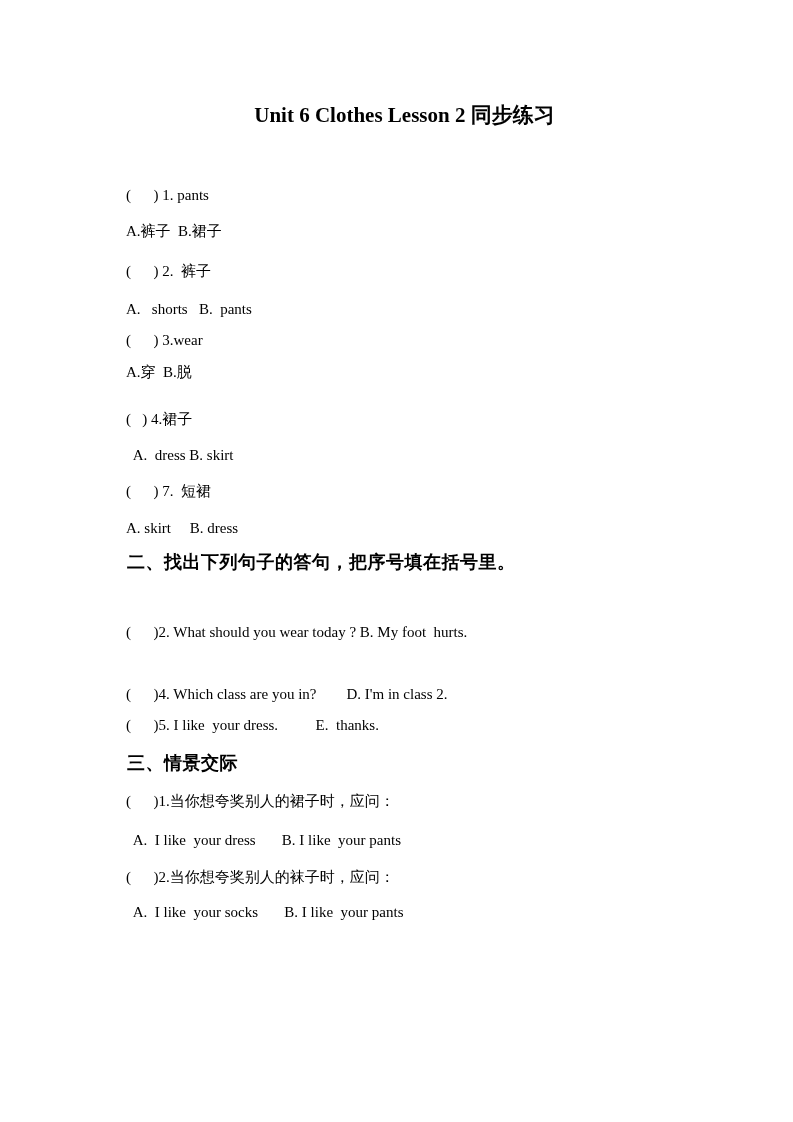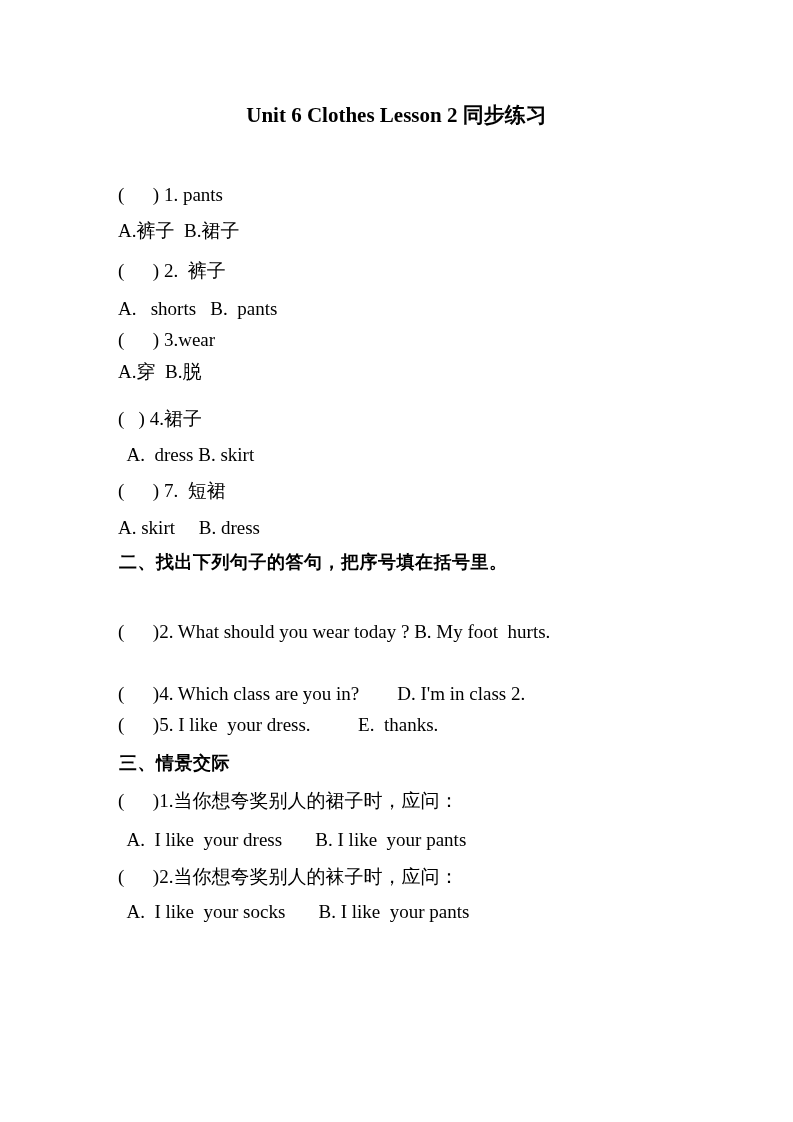--- a/index.html
+++ b/index.html
@@ -8,20 +8,21 @@
     background: #ffffff;
   }
   .page {
     position: relative;
     width: 628px;
     height: 1122px;
     background: #ffffff;
     color: #000000;
     font-family: "Liberation Serif", serif;
     overflow: hidden;
+    margin-left: 8px;
   }
   .title {
     position: absolute;
     top: 102px;
     left: 0;
     width: 793px;
     text-align: center;
     font-family: "Liberation Serif", serif;
     font-weight: 700;
     font-size: 21px;
@@ -35,21 +36,21 @@
     font-weight: 700;
     font-size: 18px;
     line-height: 26px;
     white-space: pre;
     letter-spacing: 0.5px;
   }
   .line {
     position: absolute;
     left: 118px;
     font-family: "Liberation Serif", serif;
-    font-size: 19px;
+    font-size: 15px;
     line-height: 22px;
     white-space: pre;
     text-align: center;
   }
 </style>
 </head>
 <body>
 
 <div class="page">
 

